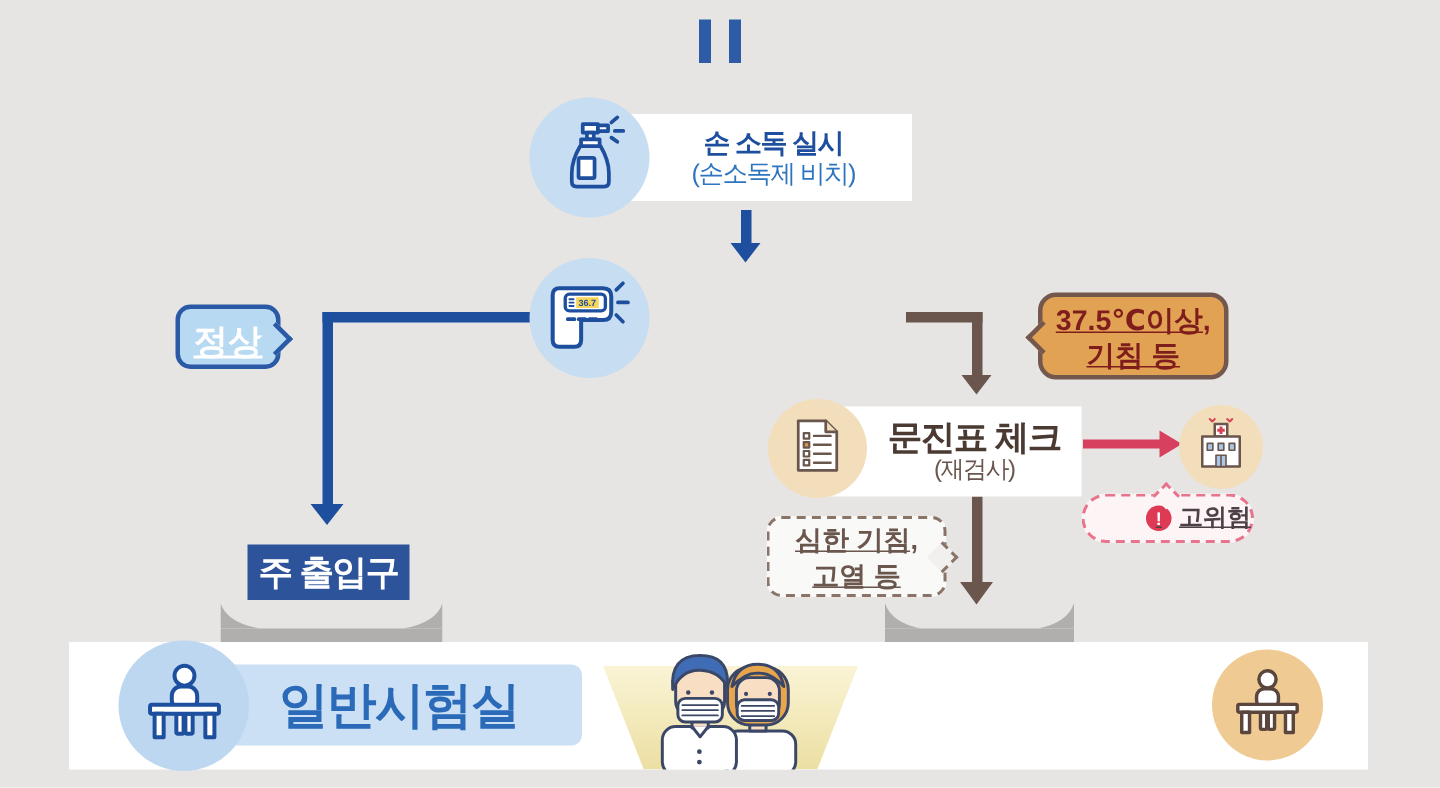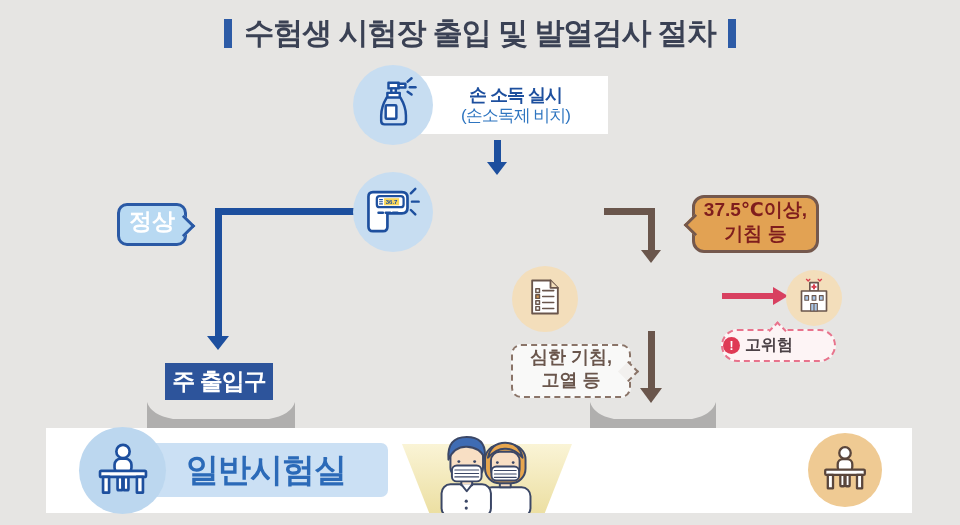--- a/index.html
+++ b/index.html
@@ -24,21 +24,21 @@
   .c-blue{background:#c7ddf1;}
   .c-tan{background:#f3debb;}
   .step-box{position:absolute;background:#ffffff;display:flex;flex-direction:column;align-items:center;justify-content:center;z-index:2;line-height:1.12;}
   .st-title{font-weight:bold;}
   .blue-title{color:#1d4f9e;font-size:18px;letter-spacing:-1px;}
   .blue-sub{color:#2e75c0;font-size:17px;letter-spacing:-1px;}
   .brown-title{color:#4a3a32;font-size:23px;letter-spacing:-1px;}
   .brown-sub{color:#6a564c;font-size:16px;letter-spacing:-1px;}
 
   
-  .bubble{position:absolute;display:flex;flex-direction:column;align-items:center;justify-content:flex-start;z-index:4;text-align:center;box-sizing:border-box;}
+  .bubble{position:absolute;display:flex;flex-direction:column;align-items:center;justify-content:flex-end;z-index:4;text-align:center;box-sizing:border-box;text-decoration:underline;}
   .bb-normal{background:#b8d9f2;border:3px solid #2a59a5;border-radius:10px;color:#fff;font-size:23px;font-weight:bold;}
   .bb-fever{background:#e2a253;border:3px solid #74584d;border-radius:12px;color:#7f1d1d;font-size:19px;font-weight:bold;line-height:1.25;margin-left:28px;}
   .bb-dash{background:rgba(255,255,255,.75);border:2px dashed #8a7468;border-radius:10px;color:#6a564c;font-size:18px;font-weight:bold;line-height:1.3;}
   .bb-risk{background:#fdf4f5;border:2px dashed #e8738c;border-radius:17px;color:#4b4146;font-size:16px;font-weight:bold;flex-direction:row;gap:5px;}
   .tail{position:absolute;width:13px;height:13px;transform:rotate(45deg);}
   .tail-right{right:-8px;top:12px;border-top:3px solid #2a59a5;border-right:3px solid #2a59a5;background:#b8d9f2;}
   .tail-left{left:-8px;top:19px;border-left:3px solid #74584d;border-bottom:3px solid #74584d;background:#e2a253;}
   .tail-right-dash{right:-7px;top:18px;border-top:2px dashed #8a7468;border-right:2px dashed #8a7468;background:#f2f0ee;}
   .tail-top-dash{left:48px;top:-7px;border-top:2px dashed #e8738c;border-left:2px dashed #e8738c;background:#fdf4f5;width:11px;height:11px;}
   .risk-dot{width:17px;height:17px;border-radius:50%;background:#df3a55;color:#fff;font-size:12px;font-weight:bold;display:flex;align-items:center;justify-content:center;flex:none;}
@@ -58,21 +58,20 @@
      -webkit-clip-path:polygon(0 0,100% 0,84% 100%,16% 100%);clip-path:polygon(0 0,100% 0,84% 100%,16% 100%);}
   .people{position:absolute;left:427px;top:430px;z-index:4;}
 </style>
 </head>
 <body>
 
 <div class="canvas">
 
   <div class="title-row">
     <div class="title-bar"></div>
-    <div class="title-text">수험생 시험장 출입 및 발열검사 절차</div>
     <div class="title-bar"></div>
   </div>
 
   <div class="vline navy" style="left:494px;top:140px;width:7px;height:23px;"></div>
   <div class="arrow-down" style="left:487px;top:162px;border-left:10px solid transparent;border-right:10px solid transparent;border-top:13px solid #1d4f9e;"></div>
 
   <div class="hline navy" style="left:215px;top:208px;width:157px;height:7px;"></div>
   <div class="vline navy" style="left:215px;top:208px;width:7px;height:129px;"></div>
   <div class="arrow-down" style="left:207px;top:336px;border-left:11px solid transparent;border-right:11px solid transparent;border-top:14px solid #1d4f9e;"></div>
 
@@ -124,20 +123,24 @@
     <span>정상</span>
     <span class="tail tail-right"></span>
   </div>
 
   <div class="bubble bb-fever" style="left:664px;top:195px;width:127px;height:58px;">
     <span>37.5℃이상,</span>
     <span>기침 등</span>
     <span class="tail tail-left"></span>
   </div>
 
+  <div class="step-box" style="left:552px;top:271px;width:169px;height:60px;padding-left:26px;box-sizing:border-box;">
+    <div class="st-title brown-title">문진표 체크</div>
+    <div class="brown-sub">(재검사)</div>
+  </div>
   <div class="circle c-tan" style="left:512px;top:266px;width:66px;height:66px;">
     <span>
       <svg width="44" height="44" viewBox="0 0 48 48" fill="none" stroke="#6a564c" stroke-width="2" stroke-linecap="round" stroke-linejoin="round">
         <path d="M10 6 h20 l8 8 v28 h-28 z" fill="#fff"></path>
         <path d="M30 6 v8 h8" fill="#f3debb"></path>
         <rect x="14" y="15" width="4" height="4" fill="#fff" stroke-width="1.6"></rect>
         <rect x="14" y="21.5" width="4" height="4" fill="#d99a4e" stroke-width="1.6"></rect>
         <rect x="14" y="28" width="4" height="4" fill="#fff" stroke-width="1.6"></rect>
         <rect x="14" y="34.5" width="4" height="4" fill="#fff" stroke-width="1.6"></rect>
         <path d="M21.5 17 h12 M21.5 23.5 h12 M21.5 30 h12 M21.5 36.5 h12" stroke-width="1.8"></path>

